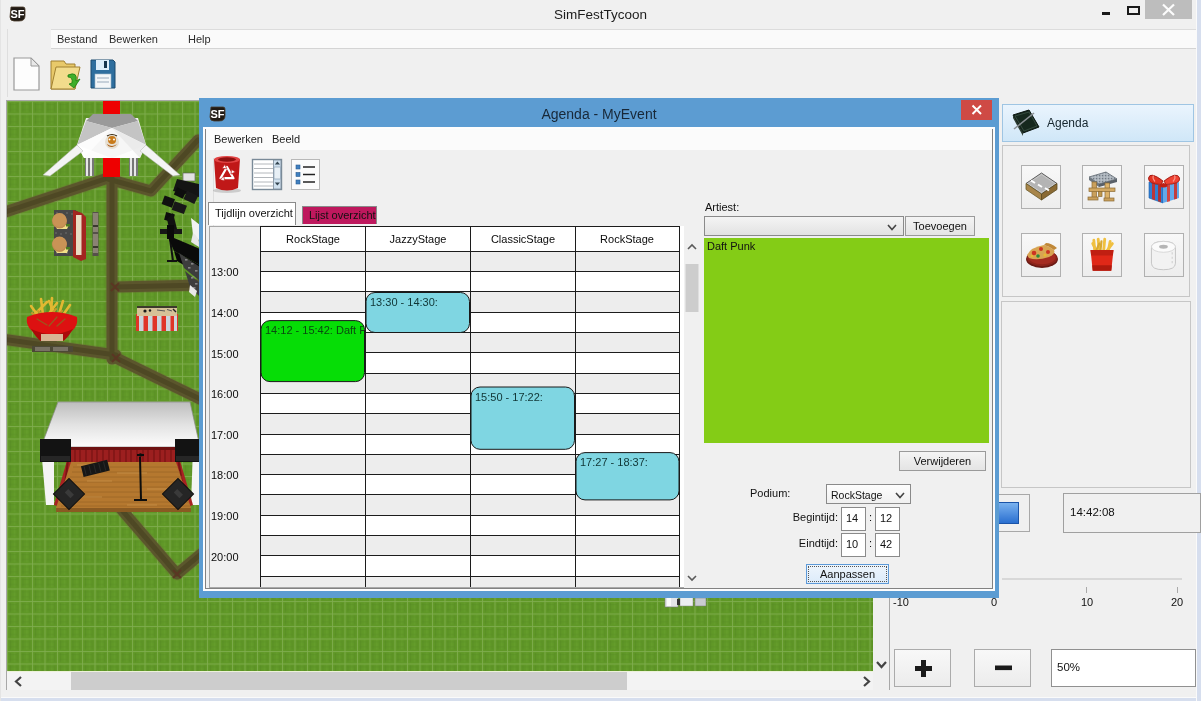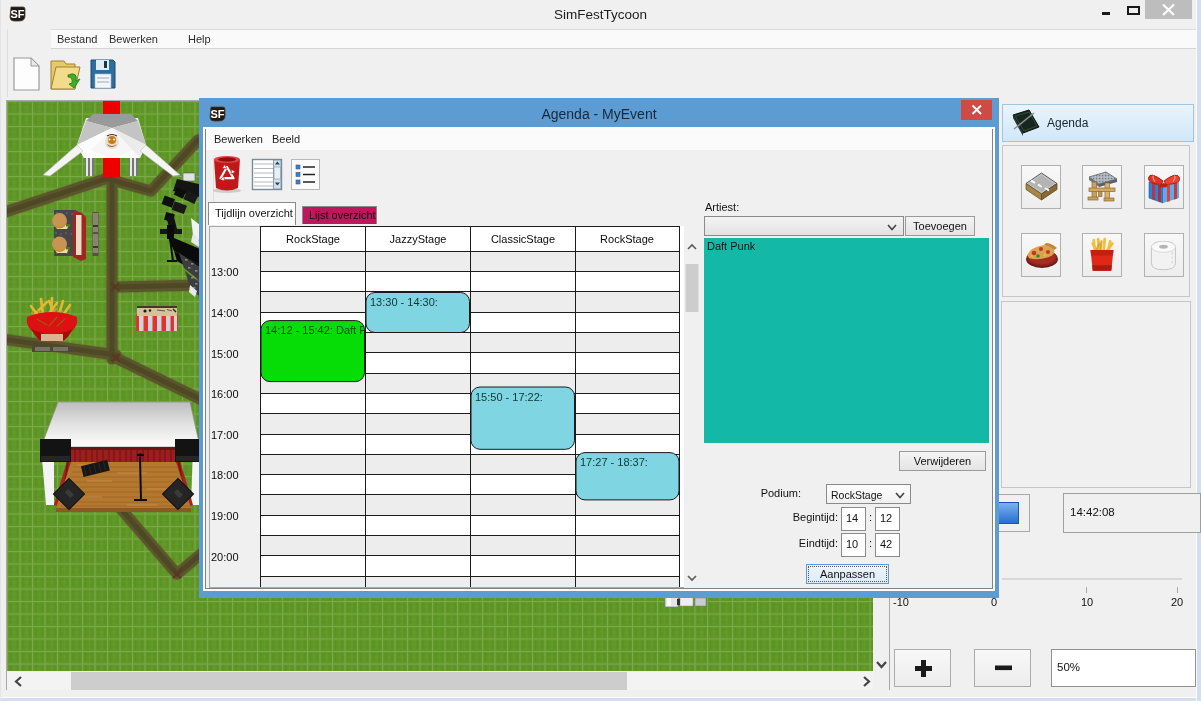--- a/index.html
+++ b/index.html
@@ -650,25 +650,25 @@
       <path d="M479 350 L483 354 L487 350" stroke="#5a5a5a" stroke-width="1.6" fill="none"></path>
     </svg>
 
     <span class="abs" style="left:499px;top:72px;font-size:11px;color:#111;">Artiest:</span>
     <div class="abs" style="left:498px;top:87px;width:200px;height:20px;background:linear-gradient(#f4f4f4,#e2e2e2);border:1px solid #8a8a8a;">
       <svg class="abs" style="right:6px;top:7px;" width="10" height="7">
           <path d="M1 1 L5 5.5 L9 1" stroke="#444" stroke-width="1.6" fill="none"></path>
         </svg>
     </div>
     <div class="abs" style="left:699px;top:87px;width:70px;height:20px;background:linear-gradient(#f4f4f4,#e4e4e4);border:1px solid #9a9a9a;text-align:center;font-size:11px;line-height:19px;color:#111;">Toevoegen</div>
-    <div class="abs" style="left:498px;top:109px;width:285px;height:205px;background:#14b8a6;">
+    <div class="abs" style="left:498px;top:109px;width:285px;height:205px;background:#84cc16;">
       <span class="abs" style="left:3px;top:2px;font-size:11px;color:#111;">Daft Punk</span>
     </div>
     <div class="abs" style="left:693px;top:322px;width:87px;height:20px;background:linear-gradient(#f4f4f4,#e4e4e4);border:1px solid #9a9a9a;text-align:center;font-size:11px;line-height:19px;color:#111;">Verwijderen</div>
-    <span class="abs" style="left:520px;top:358px;width:75px;text-align:right;font-size:11px;color:#111;">Podium:</span>
+    <span class="abs" style="left:544px;top:358px;width:75px;text-align:left;font-size:11px;color:#111;">Podium:</span>
     <div class="abs" style="left:620px;top:355px;width:85px;height:20px;background:linear-gradient(#fdfdfd,#f0f0f0);border:1px solid #8a8a8a;">
       <span class="abs" style="left:4px;top:4px;font-size:10.5px;color:#111;">RockStage</span>
       <svg class="abs" style="right:5px;top:7px;" width="10" height="7">
           <path d="M1 1 L5 5.5 L9 1" stroke="#444" stroke-width="1.6" fill="none"></path>
         </svg>
     </div>
     <span class="abs" style="left:560px;top:382px;width:72px;text-align:right;font-size:11px;color:#111;">Begintijd:</span>
     <div class="abs" style="left:635px;top:378px;width:25px;height:24px;background:#fff;border:1px solid #8a8a8a;">
         <span class="abs" style="left:4px;top:4px;font-size:11px;color:#111;">14</span>
       </div>

